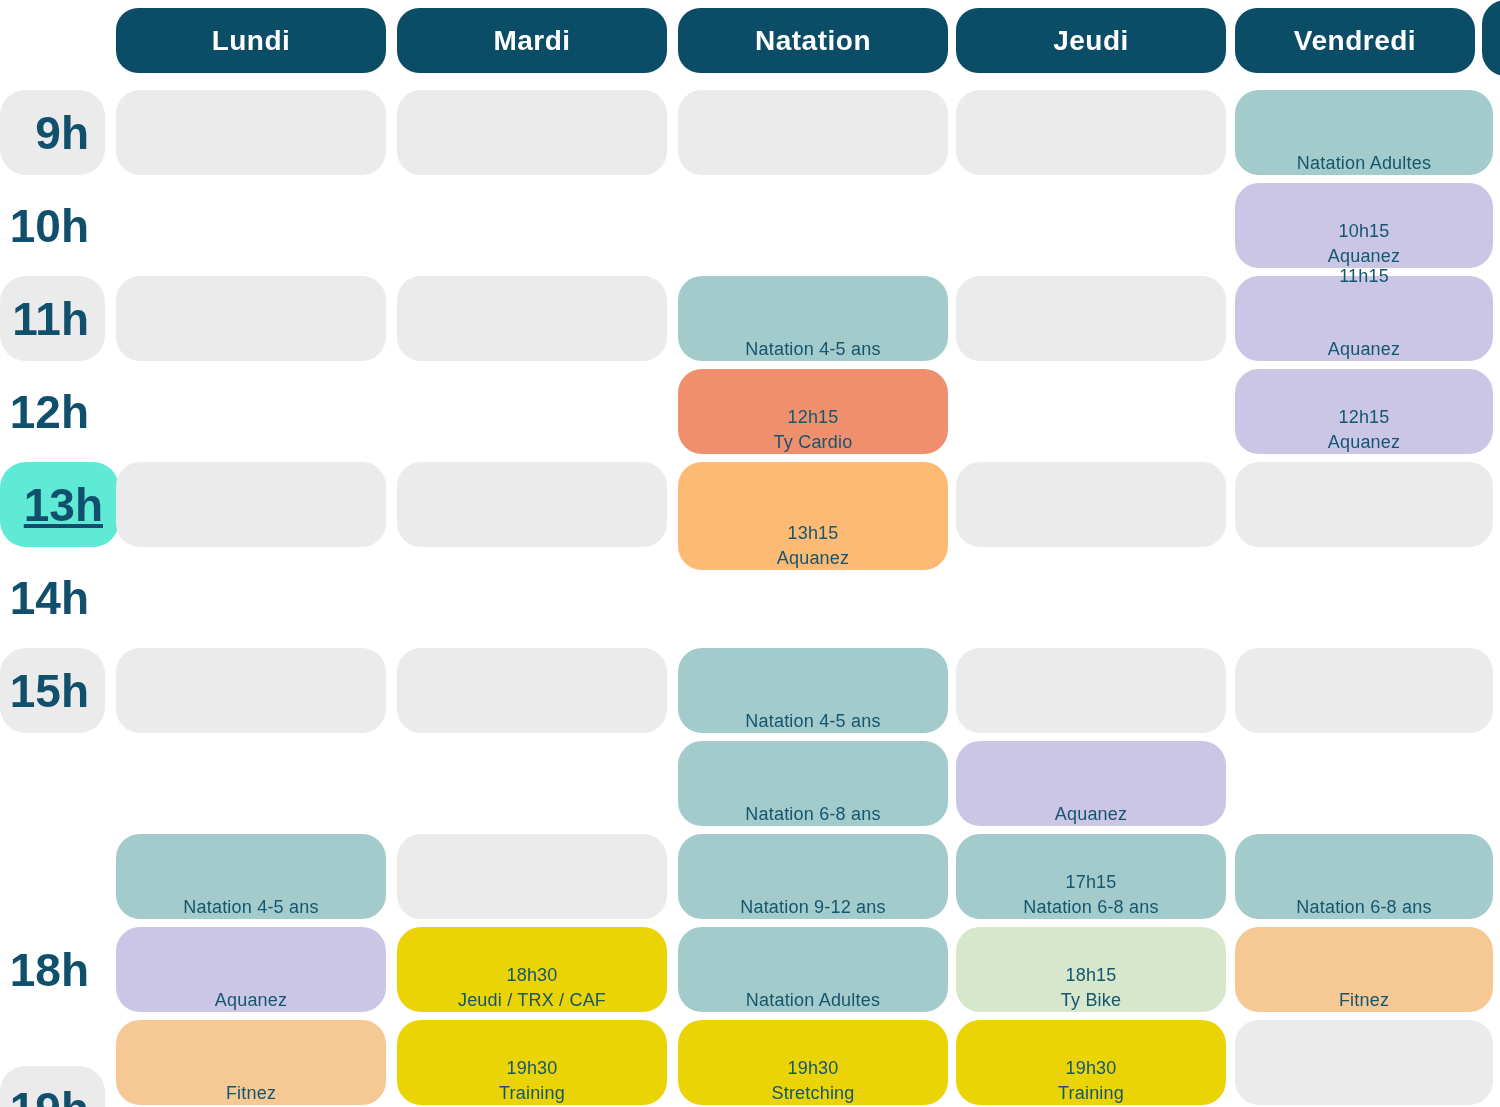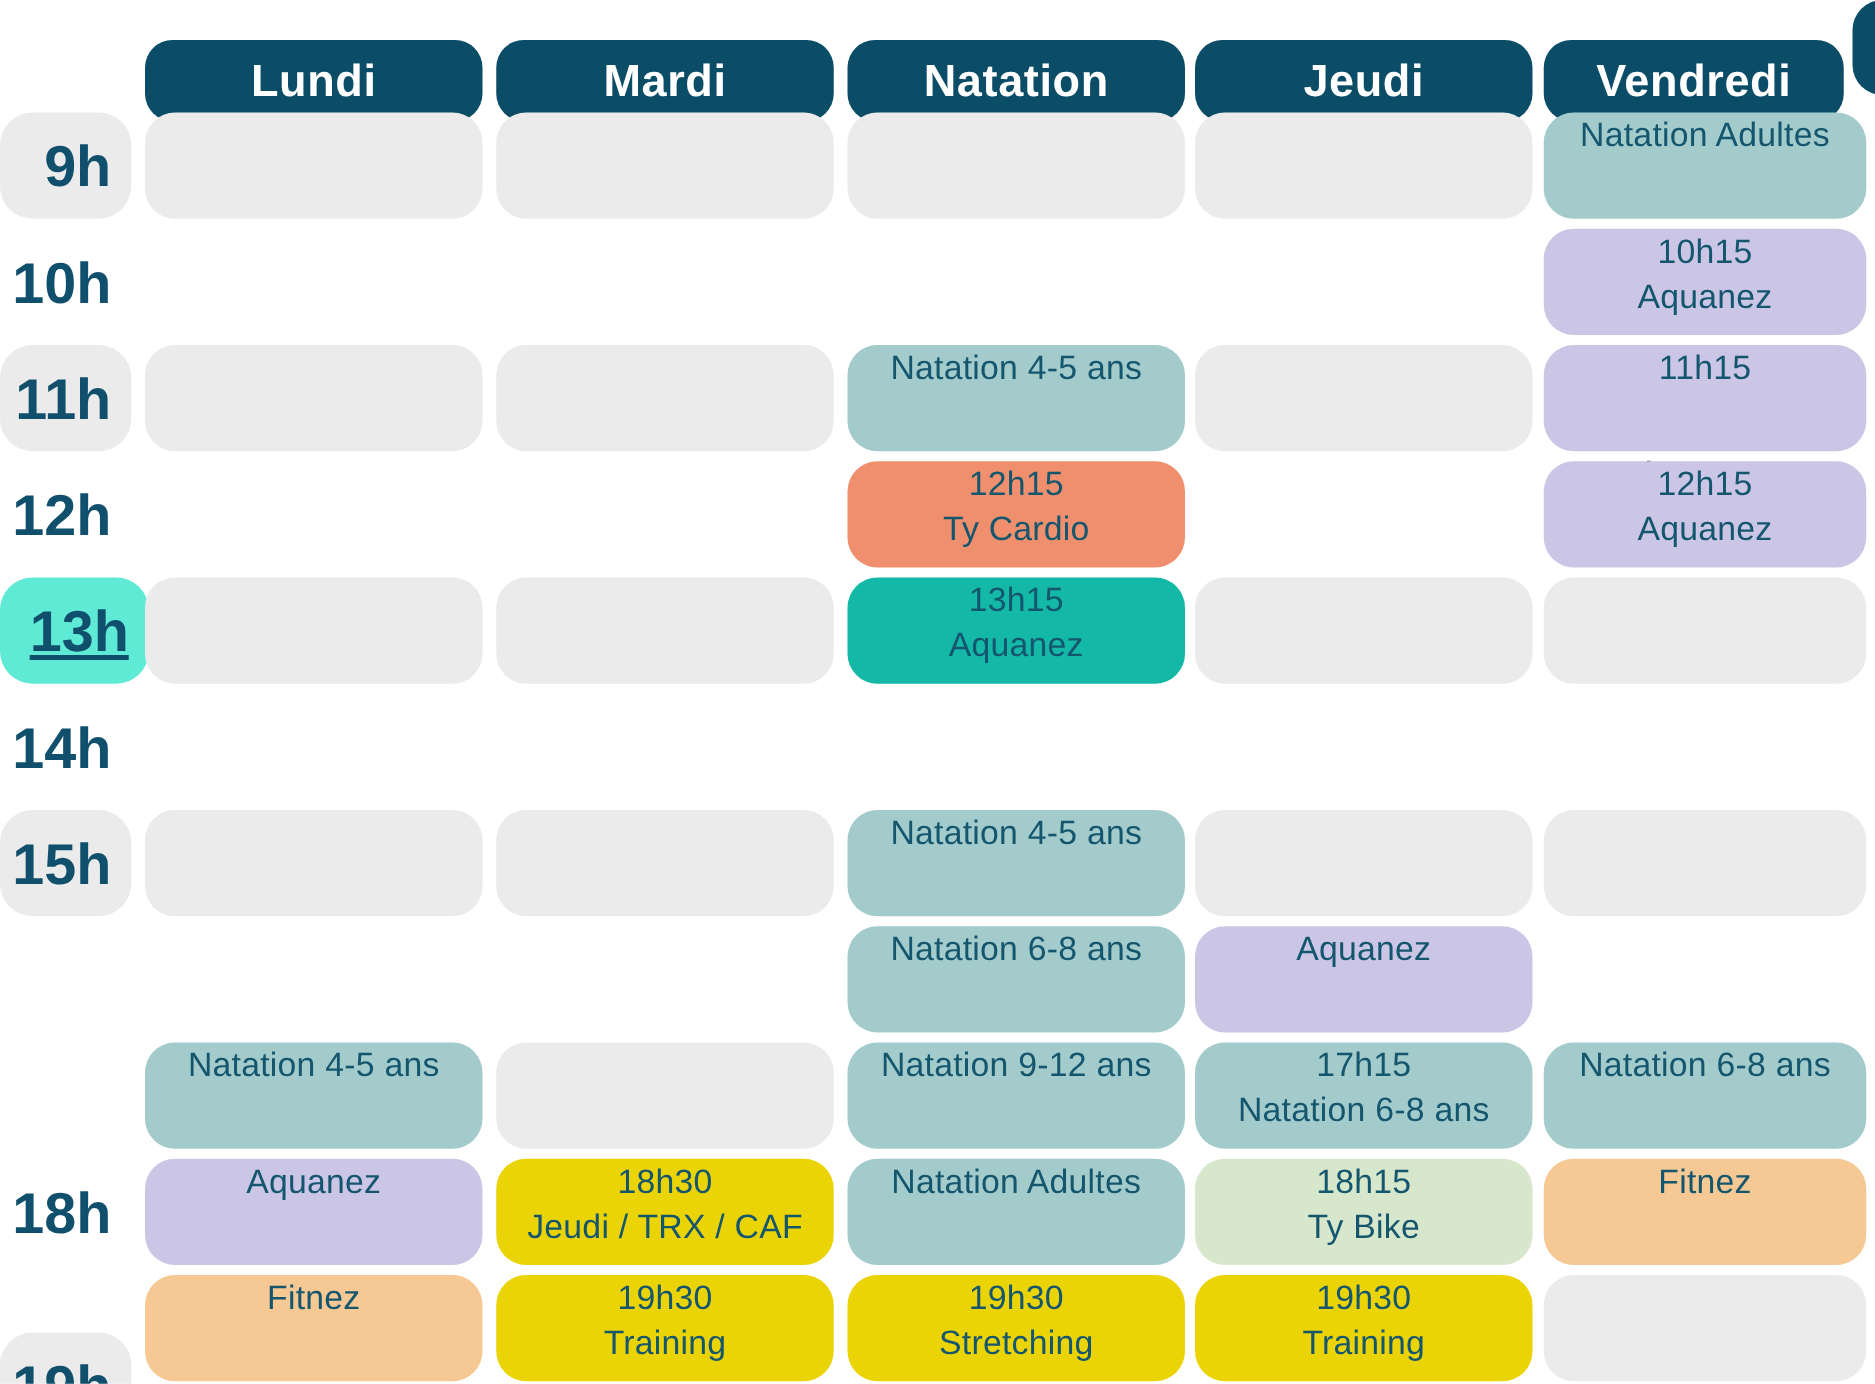--- a/index.html
+++ b/index.html
@@ -3,34 +3,34 @@
 <meta charset="utf-8">
 <style>
   html,body{margin:0;padding:0;background:#ffffff;}
   body{
     width:1500px;height:1107px;overflow:hidden;position:relative;
     font-family:"Liberation Sans","DejaVu Sans",sans-serif;
   }
   #canvas{position:absolute;inset:0;width:1500px;height:1107px;overflow:hidden;background:#fff;}
   .day-header{
     position:absolute;display:flex;align-items:center;justify-content:center;
-    border-radius:22px;font-size:36px;font-weight:bold;letter-spacing:.5px;margin-top:24px;
+    border-radius:22px;font-size:28px;font-weight:bold;letter-spacing:.5px;
   }
   .header-fragment{position:absolute;border-radius:24px;}
   .time-label{
     position:absolute;display:flex;align-items:center;justify-content:flex-end;
     padding-right:16px;box-sizing:border-box;
     font-size:46px;font-weight:bold;
   }
   .time-label.pill{border-radius:26px;}
   .empty-slot{position:absolute;border-radius:24px;}
   .event{
     position:absolute;border-radius:24px;display:flex;flex-direction:column;
-    align-items:center;justify-content:flex-start;text-align:center;
-    font-size:27px;line-height:1.35;letter-spacing:.2px;
+    align-items:center;justify-content:flex-end;text-align:center;
+    font-size:18px;line-height:1.35;letter-spacing:.2px;
   }
   .event span{display:block;}
 </style>
 </head>
 <body>
 
 <div id="canvas">
     <div class="day-header" style="left: 116px; top: 8px; width: 270px; height: 65px; background: rgb(11, 76, 103); color: rgb(255, 255, 255);">
       <span>Lundi</span>
     </div>
@@ -106,21 +106,21 @@
       <span>Aquanez</span>
     </div>
     <div class="event" style="left: 678px; top: 369px; width: 270px; height: 85px; background: rgb(239, 143, 109); color: rgb(21, 86, 111);">
       <span>12h15</span>
       <span>Ty Cardio</span>
     </div>
     <div class="event" style="left: 1235px; top: 369px; width: 258px; height: 85px; background: rgb(203, 198, 230); color: rgb(21, 86, 111);">
       <span>12h15</span>
       <span>Aquanez</span>
     </div>
-    <div class="event" style="left: 678px; top: 462px; width: 270px; height: 85px; background: #14b8a6; color: rgb(21, 86, 111);">
+    <div class="event" style="left: 678px; top: 462px; width: 270px; height: 108px; background: #fdba74; color: rgb(21, 86, 111);">
       <span>13h15</span>
       <span>Aquanez</span>
     </div>
     <div class="event" style="left: 678px; top: 648px; width: 270px; height: 85px; background: rgb(163, 203, 203); color: rgb(21, 86, 111);">
       <span>Natation 4-5 ans</span>
     </div>
     <div class="event" style="left: 678px; top: 741px; width: 270px; height: 85px; background: rgb(163, 203, 203); color: rgb(21, 86, 111);">
       <span>Natation 6-8 ans</span>
     </div>
     <div class="event" style="left: 956px; top: 741px; width: 270px; height: 85px; background: rgb(203, 198, 230); color: rgb(21, 86, 111);">

